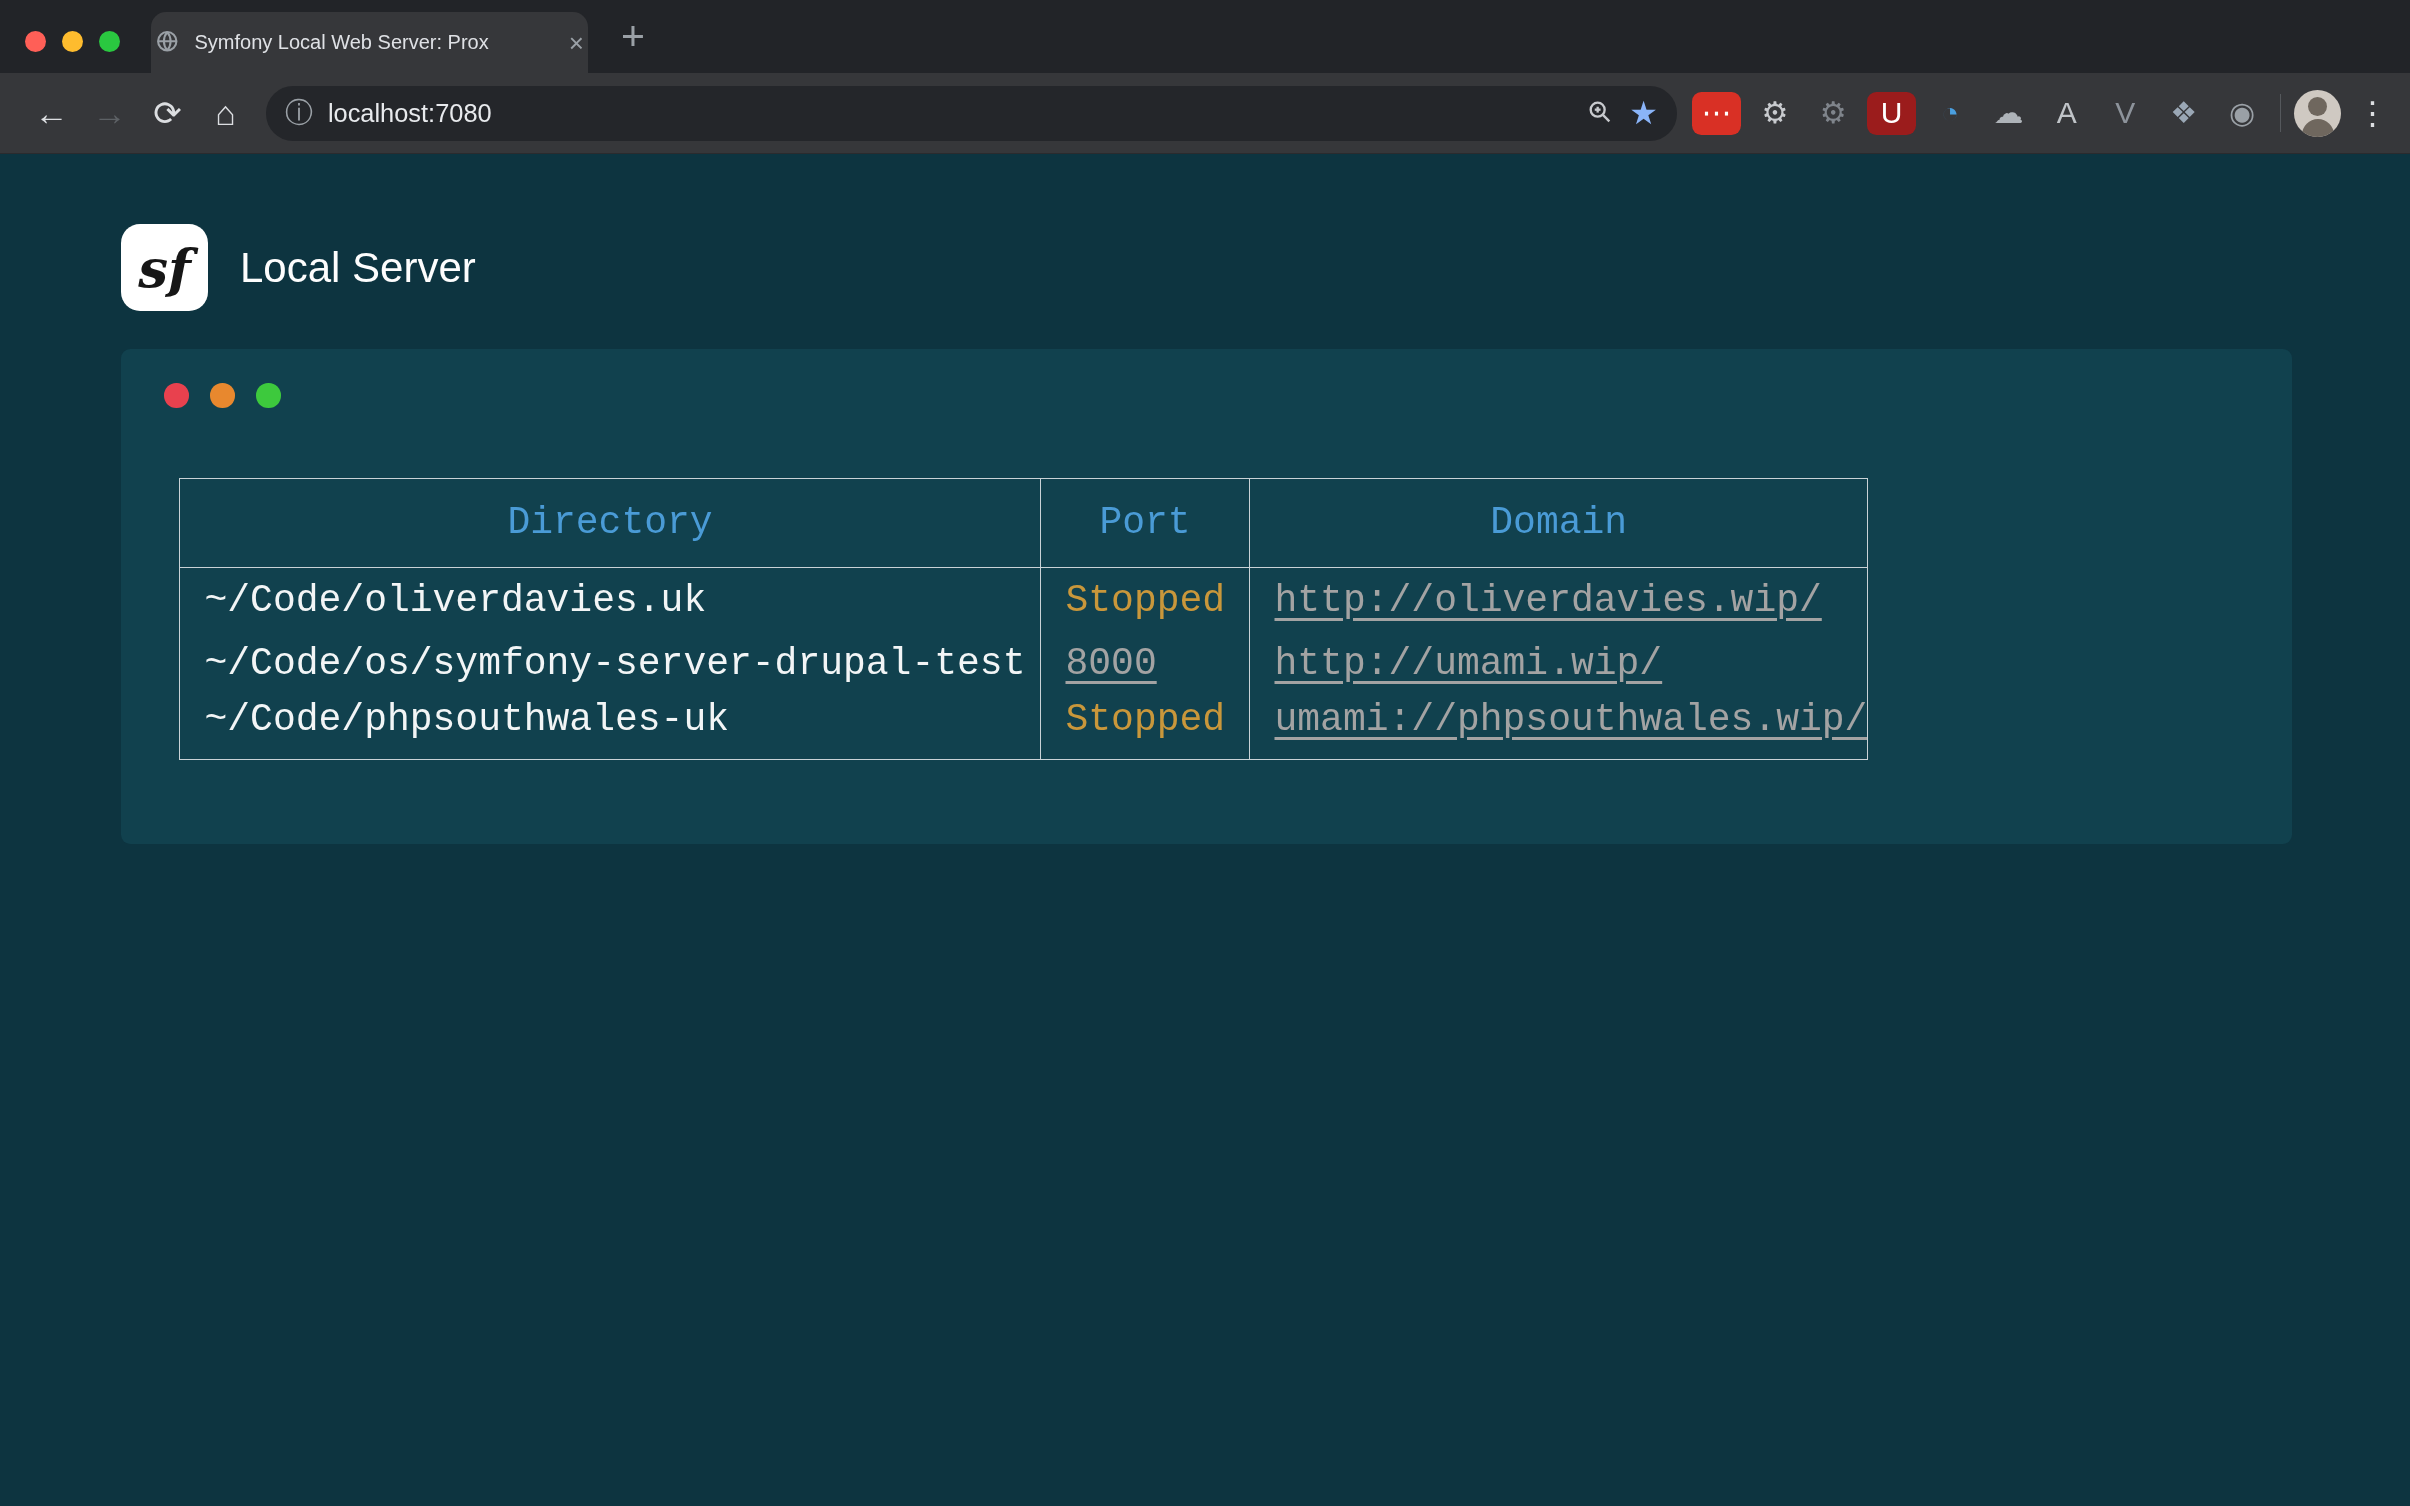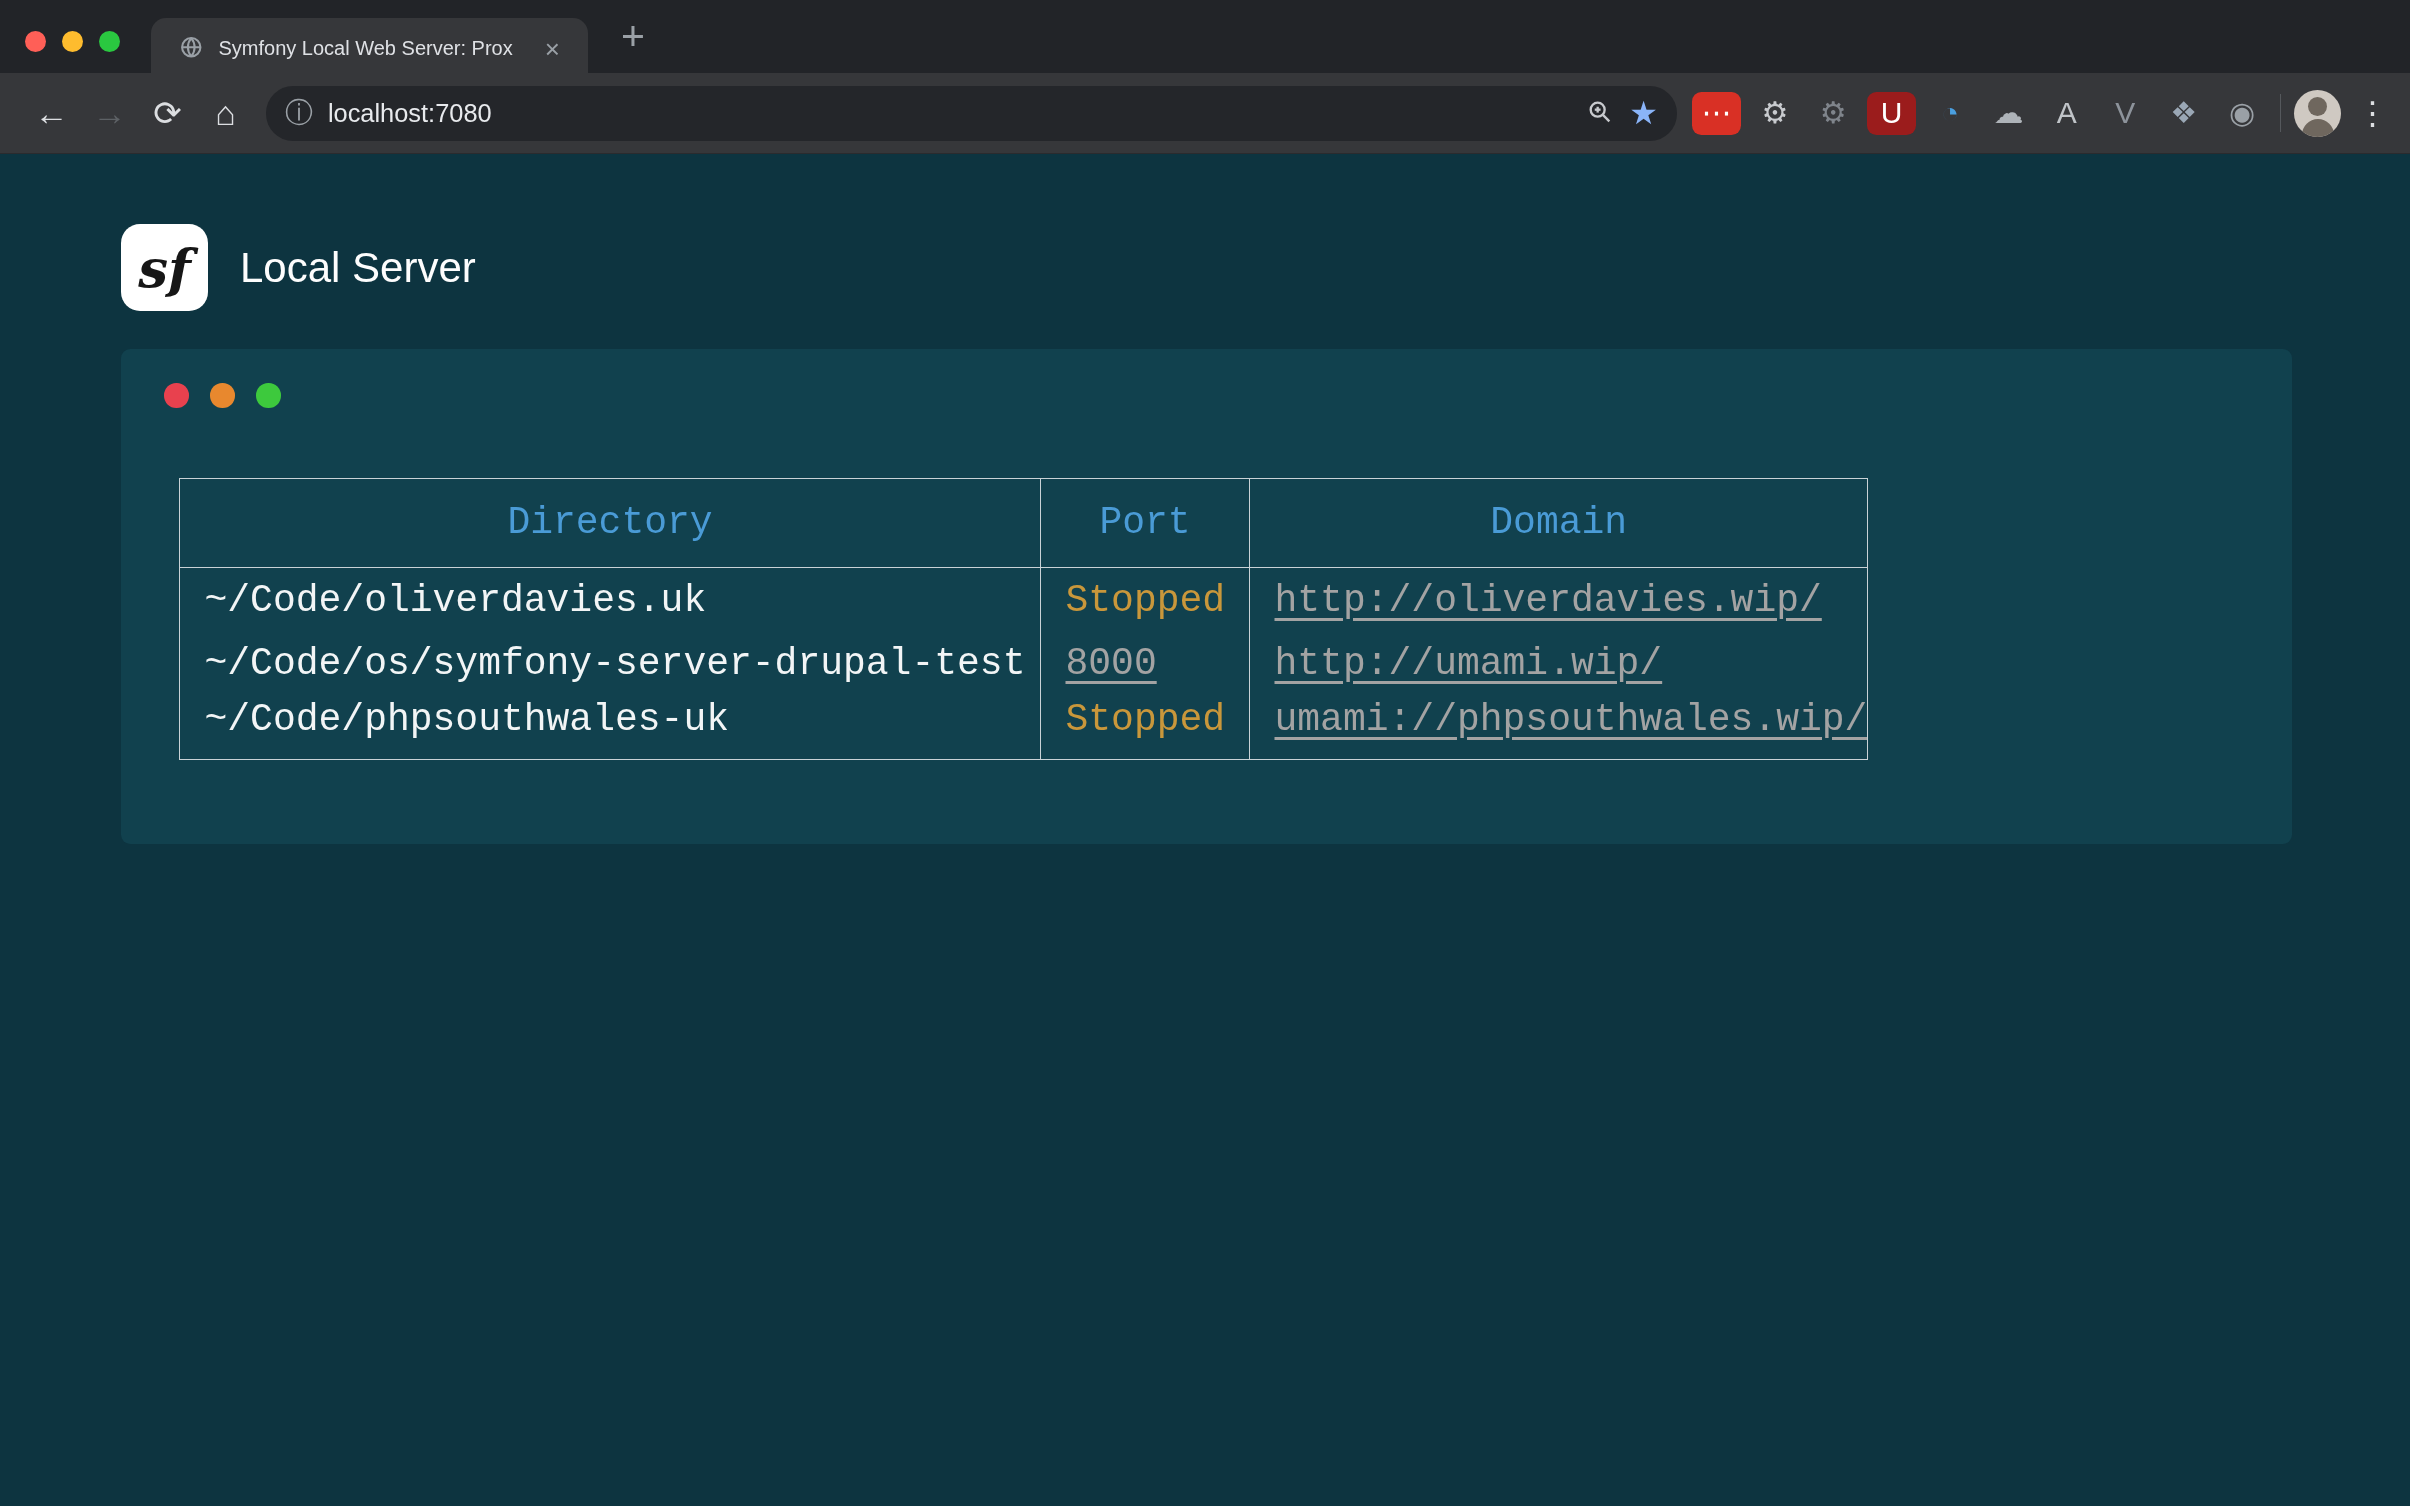--- a/index.html
+++ b/index.html
@@ -13,21 +13,21 @@
   html,body{width:2411px; height:1507px; overflow:hidden;}
   body{font-family:"Liberation Sans", sans-serif; background:var(--page-bg);}
 
   
   .tabbar{position:relative; height:73px; background:var(--tabbar-bg);}
   .traffic{position:absolute; left:24.5px; top:31px; display:flex; gap:16px;}
   .tl{width:21px; height:21px; border-radius:50%; display:inline-block;}
   .tl.red{background:var(--traffic-red);} .tl.yellow{background:var(--traffic-yellow);} .tl.green{background:var(--traffic-green);}
   .tab{position:absolute; left:151px; top:12.2px; width:437px; height:61px;
        background:var(--toolbar-bg); border-radius:15px 15px 0 0;
-       display:flex; align-items:center; padding:0 28px; gap:15px;margin-top:6px;}
+       display:flex; align-items:center; padding:0 4px; gap:15px;}
   .tab-title{flex:1; color:#dfe1e5; font-size:20px; white-space:nowrap; overflow:hidden;}
   .tab-close{color:#9aa0a6; font-size:26px; line-height:1;}
   .newtab{position:absolute; left:621px; top:13px; color:#9aa0a6; font-size:41px; font-weight:300;}
 
   .toolbar{height:81px; background:var(--toolbar-bg); display:flex; align-items:center;
            padding:0 22.6px 0 22.6px; border-bottom:0.9px solid #2a2b2e;}
   .nav-icon{width:58px; text-align:center; font-size:34px; color:#dcdee1; line-height:1;}
   .nav-icon.dim{color:#5d6165;}
   .omnibox{flex:1; height:55px; margin:0 15px 0 11.3px; background:var(--omnibox-bg);
            border-radius:27px; display:flex; align-items:center; padding:0 19px; gap:15px;}

